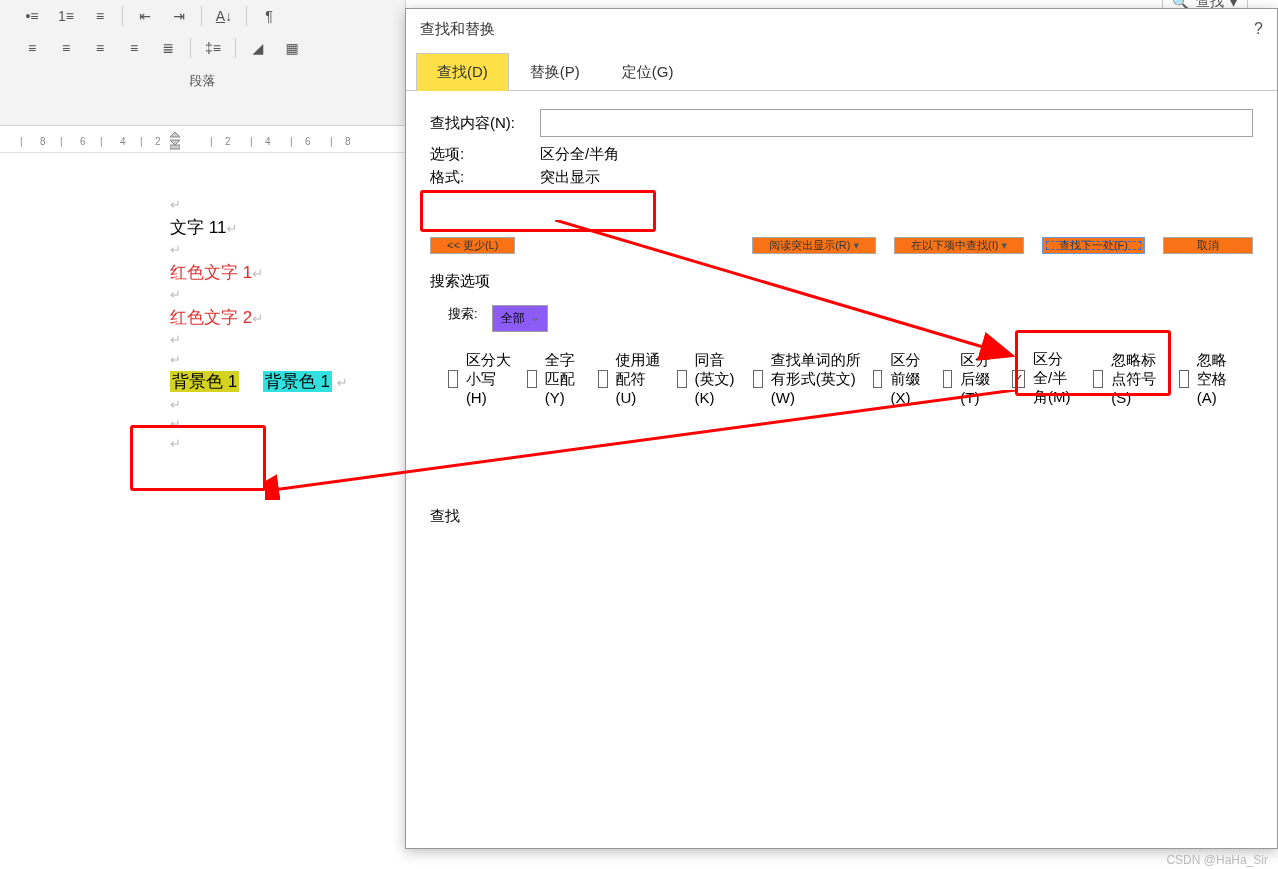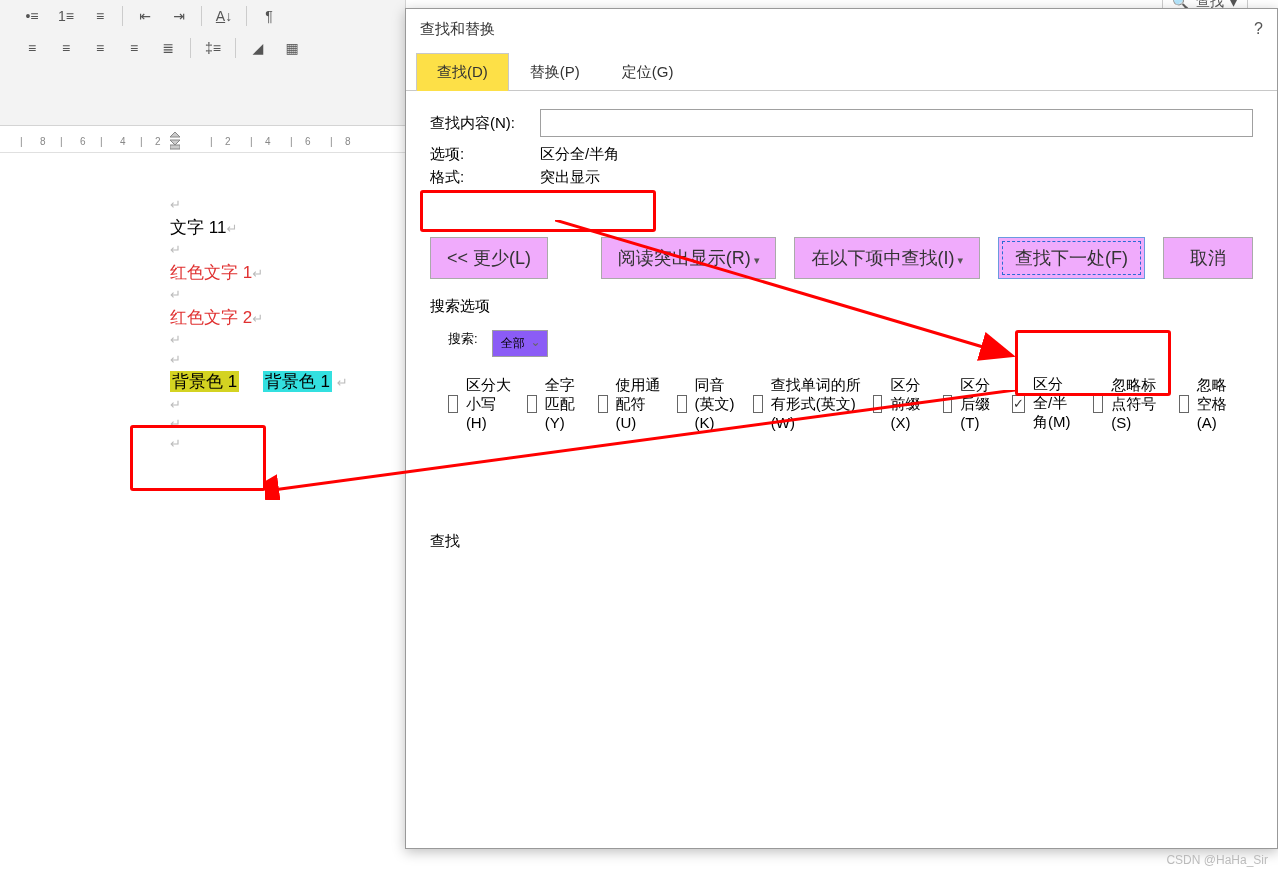--- a/index.html
+++ b/index.html
@@ -24,21 +24,21 @@
 .tabs{display:flex;border-bottom:1px solid #c8c8c8;padding-left:10px;margin-top:4px}
 .tab{padding:9px 20px;border:1px solid transparent;border-bottom:none;font-size:15px;color:#333;margin-bottom:-1px}
 .tab.active{border-color:#c8c8c8;background:#fde047}
 .dlg-body{padding:18px 24px 10px 24px}
 .field-row{display:flex;align-items:center;margin-bottom:8px}
 .field-label{width:110px;font-size:15px}
 .field-input{flex:1;height:26px;border:1px solid #a0a0a0;padding:0 6px;font-size:14px}
 .info-row{display:flex;font-size:15px;margin-bottom:4px}
 .info-label{width:110px}
 .btn-row{display:flex;gap:18px;margin:50px 0 18px 0;align-items:center}
-.btn{background:#f0abfc;border:1px solid #aaa;padding:8px 16px;font-size:18px;color:#333;cursor:pointer;white-space:nowrap}
+.btn{background:#f97316;border:1px solid #aaa;padding:0 16px;font-size:11px;color:#333;cursor:pointer;white-space:nowrap}
 .btn.dd::after{content:" ▾";font-size:11px;color:#555}
 .btn.focus{outline:1px dashed #2a6bd4;outline-offset:-5px;border:1px solid #6a9ae0}
 .group-label{font-size:15px;margin:10px 0 14px 0}
 .search-sel{display:flex;align-items:flex-start;gap:14px;margin:0 0 18px 18px}
 .sel{border:1px solid #a0a0a0;padding:4px 22px 4px 8px;font-size:12px;background:#8b5cf6;position:relative}
 .sel::after{content:"⌄";position:absolute;right:6px;top:4px;color:#666}
 .opts{display:flex;justify-content:space-between;padding:0 18px}
 .opt-col{display:flex;flex-direction:row;gap:14px}
 .chk{display:flex;align-items:center;gap:8px;font-size:15px}
 .chk-box{width:16px;height:16px;border:1px solid #666;display:flex;align-items:center;justify-content:center;font-size:13px;color:#333}
@@ -78,20 +78,21 @@
     <div class="rbtn">≡</div>
     <div class="rbtn">≡</div>
     <div class="rbtn">≡</div>
     <div class="rbtn">≣</div>
     <div class="sep"></div>
     <div class="rbtn">‡≡</div>
     <div class="sep"></div>
     <div class="rbtn">◢</div>
     <div class="rbtn">▦</div>
   </div>
+  <div class="sec-label">段落</div>
 </div>
 
 <div class="ruler">
   <div class="ruler-ticks">
     <span style="left:20px">|</span>
       <span style="left:40px">8</span>
     <span style="left:60px">|</span>
       <span style="left:80px">6</span>
     <span style="left:100px">|</span>
       <span style="left:120px">4</span>

